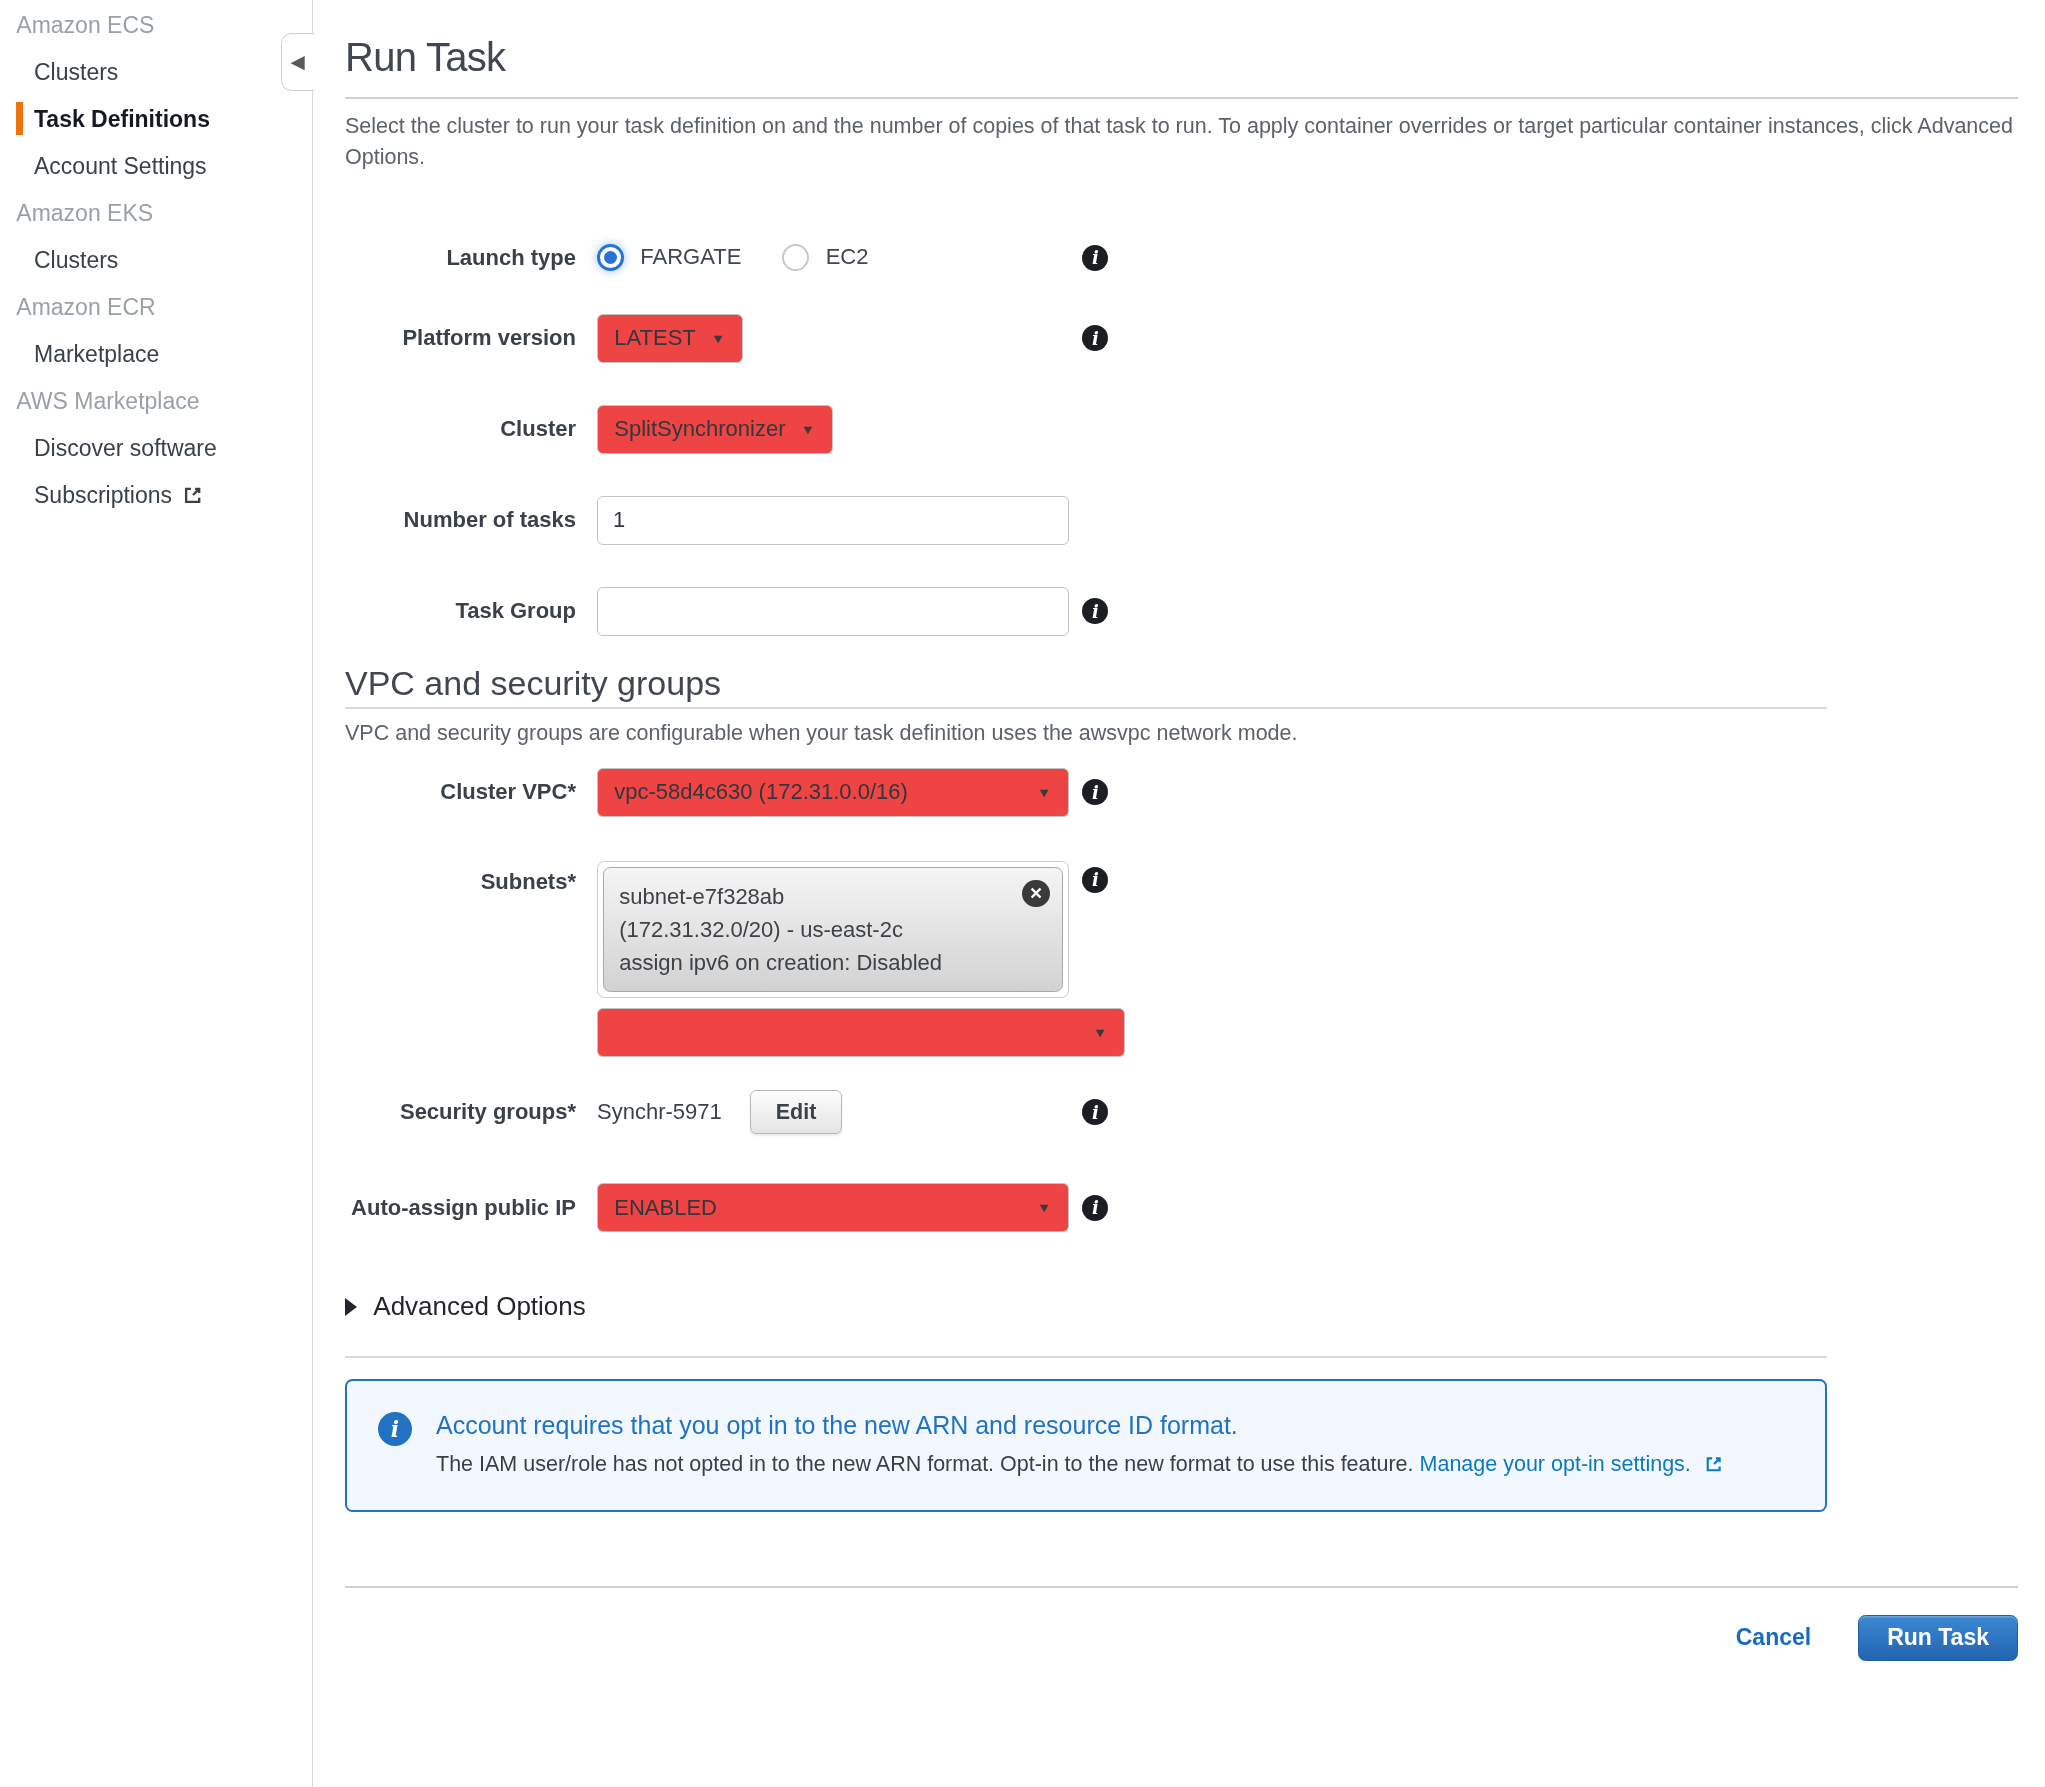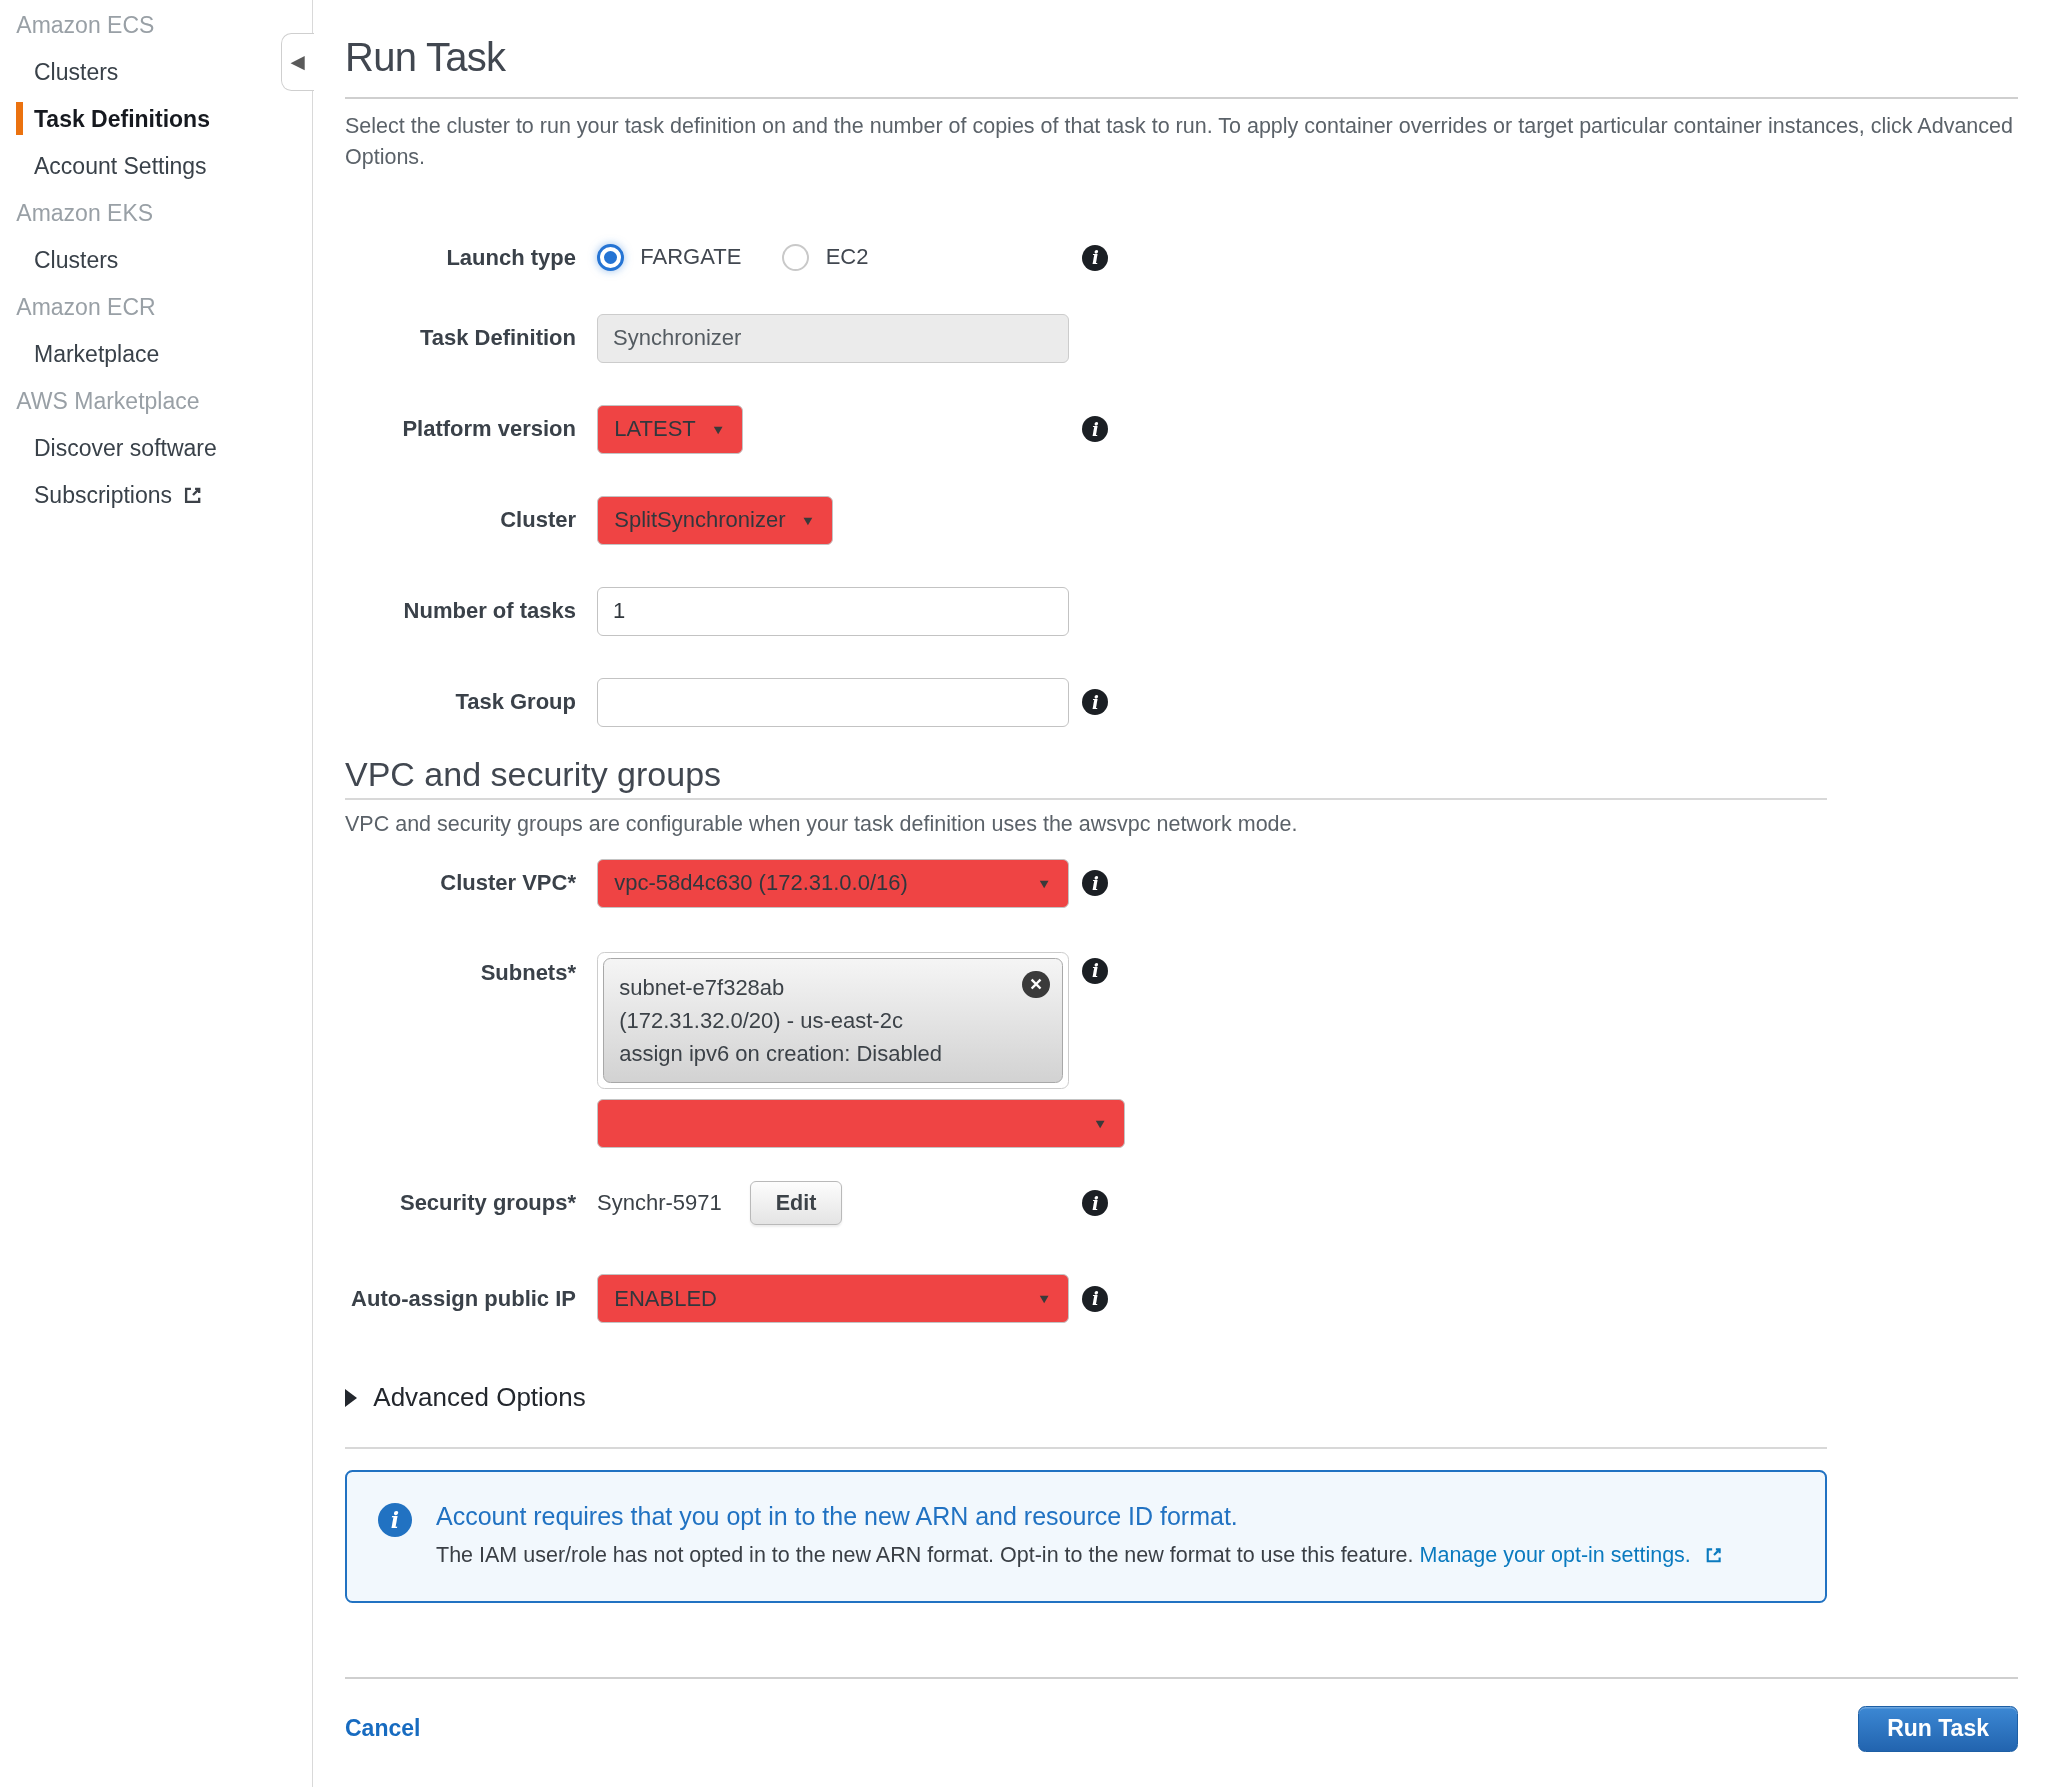--- a/index.html
+++ b/index.html
@@ -174,21 +174,21 @@
     display: flex; align-items: center; justify-content: center;
     font-family: "DejaVu Serif", serif; font-style: italic; font-weight: bold; font-size: 22px;
   }
   .banner-title { font-size: 25px; color: #2172c2; line-height: 33px; }
   .banner-body { margin-top: 7.4px; font-size: 21.5px; color: #3a3f45; line-height: 30px; }
   .banner-link { color: #0a7abf; cursor: pointer; text-decoration: none; }
   .banner-ext { display: inline-flex; margin-left: 7.4px; vertical-align: -2.2px; }
 
   
   .footer-hr { margin-top: 74px; }
-  .footer { margin-top: 27px; display: flex; justify-content: space-between; align-items: center; gap: 47px; }
+  .footer { margin-top: 27px; display: flex; justify-content: flex-end; align-items: center; gap: 47px; }
   .cancel { color: #176bc0; font-weight: bold; font-size: 23px; cursor: pointer; }
   .btn-run {
     height: 46px; padding: 0 28px; border-radius: 7.4px;
     border: 1.5px solid #1d5fa5;
     background: linear-gradient(#3c88d4, #2264af);
     color: #fff; font-weight: bold; font-size: 23px; cursor: pointer;
     font-family: "Liberation Sans", sans-serif;
     box-shadow: inset 0 1.5px 0 rgba(255,255,255,0.25);
   }
 </style>
@@ -245,26 +245,20 @@
             <span class="radio-label">FARGATE</span>
           </span>
           <span class="radio-opt">
             <span class="radio"></span>
             <span class="radio-label">EC2</span>
           </span>
         </div>
         <span class="info-icon">i</span>
       </div>
 
-      <div class="row">
-        <div class="lbl">Task Definition</div>
-        <div class="fieldwrap">
-          <input class="input" disabled="" value="Synchronizer" style="">
-        </div>
-      </div>
 
       <div class="row">
         <div class="lbl">Platform version</div>
         <div class="fieldwrap">
           <div class="select inline">
             <span>LATEST</span>
             <span class="caret">▼</span>
           </div>
         </div>
         <span class="info-icon">i</span>

